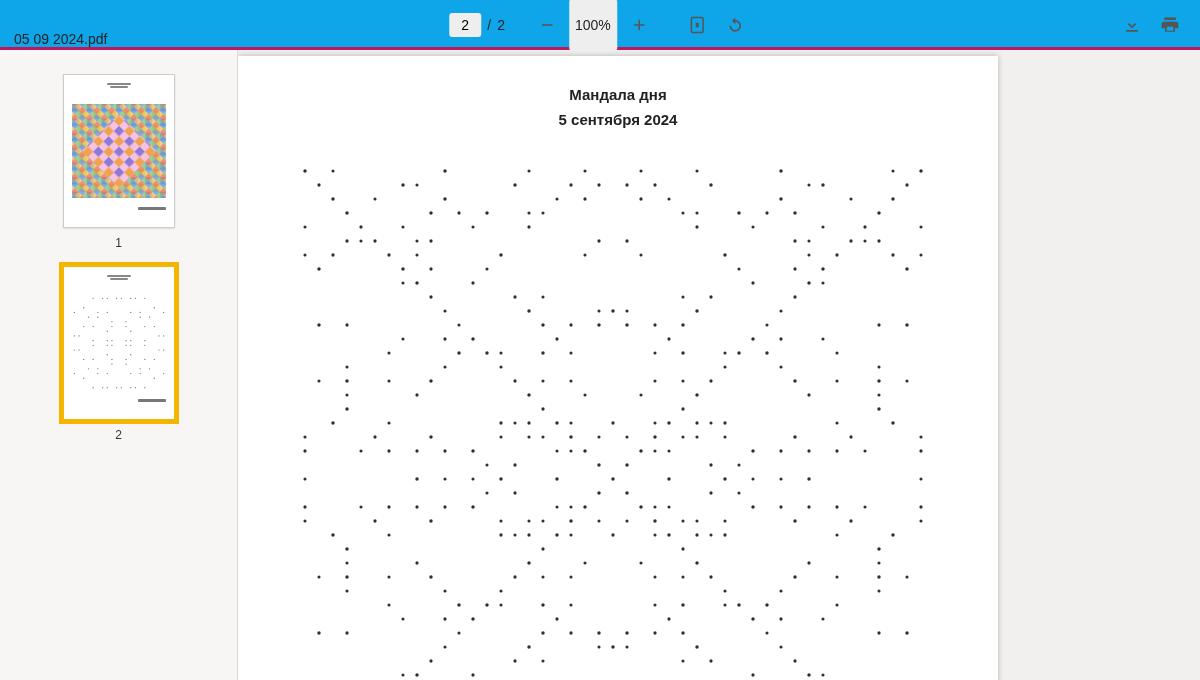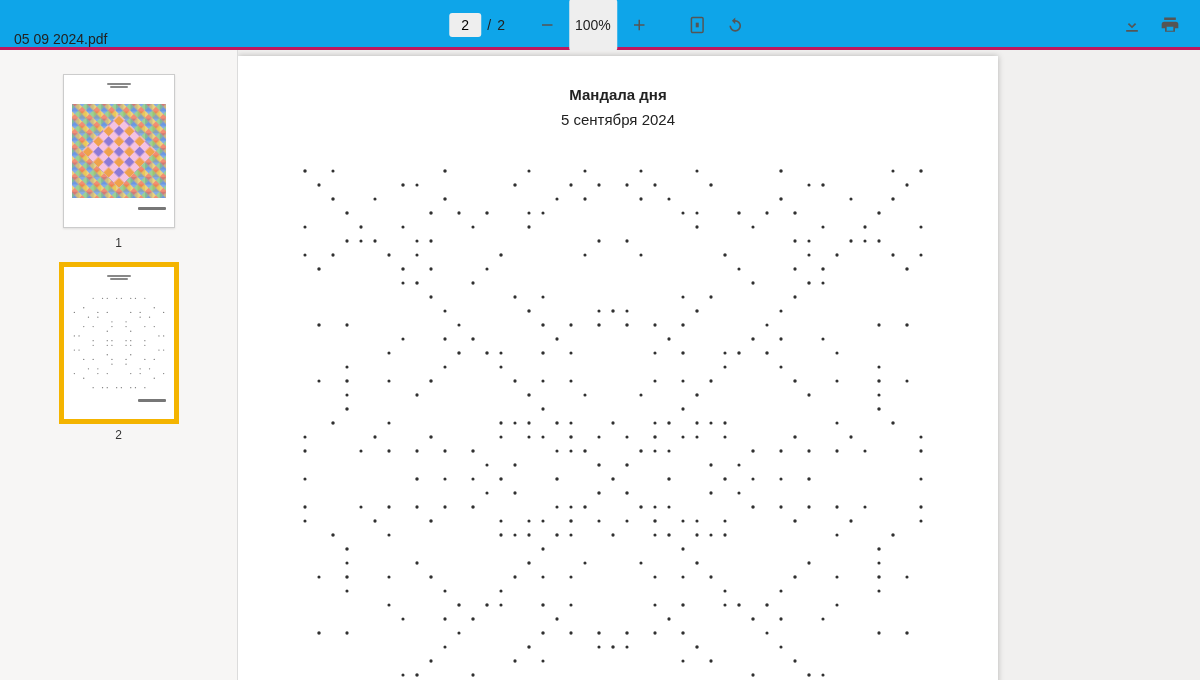--- a/index.html
+++ b/index.html
@@ -24,21 +24,21 @@
   .thumb-header{height:12px;display:flex;justify-content:center;}
   .thumb-header-line{width:24px;height:2px;background:#888;border-radius:1px;margin-bottom:1px;}
   .thumb-footer{height:10px;display:flex;justify-content:flex-end;}
   .thumb-footer-line{width:28px;height:3px;background:#777;border-radius:1px;}
   .thumb-body{flex:1;position:relative;display:flex;align-items:center;justify-content:center;}
   .thumb-label{font-size:12px;color:#333;}
   
   .page-area{flex:1;height:100%;overflow:auto;background:#f1f0ef;display:flex;justify-content:flex-start;padding-top:6px;}
   .page{width:760px;min-height:1040px;background:#fff;box-shadow:0 0 6px rgba(0,0,0,.25);padding:30px 60px 40px 60px;}
   .page-title{text-align:center;font-size:15px;font-weight:700;margin-bottom:8px;}
-  .page-subtitle{text-align:center;font-size:15px;font-weight:400;margin-bottom:36px;}
+  .page-subtitle{text-align:center;font-size:15px;font-weight:700;margin-bottom:36px;}
   .pattern{width:100%;}
   
   .mandala-svg{width:100%;height:100%;}
 </style>
 </head>
 <body>
 
 <div class="toolbar">
   <div class="filename">05 09 2024.pdf</div>
   <div class="tb-center">

